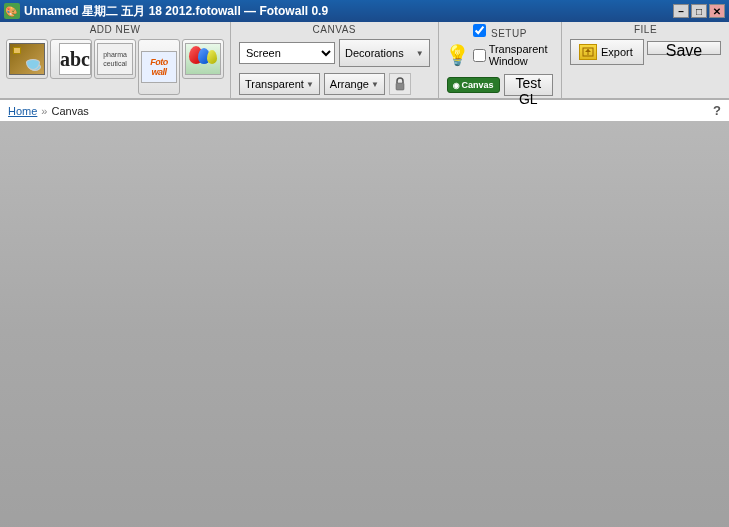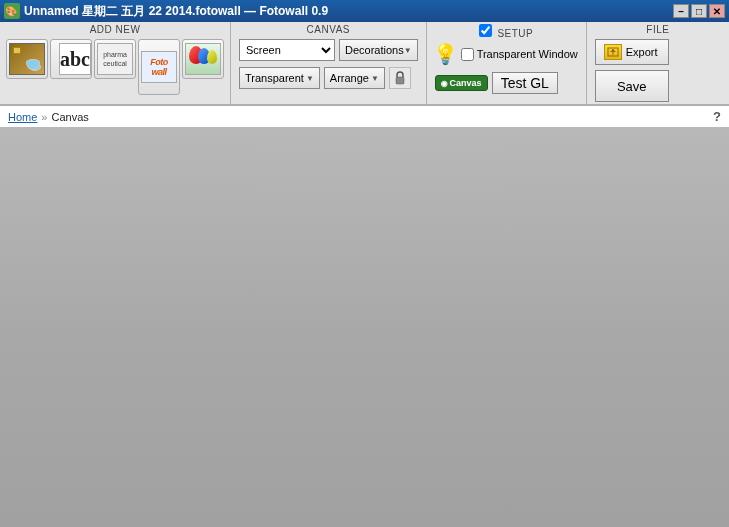--- a/index.html
+++ b/index.html
@@ -290,21 +290,21 @@
     .file-title {
       font-size: 10px;
       color: #444;
       text-align: center;
       margin-bottom: 4px;
       text-transform: uppercase;
       letter-spacing: 0.5px;
     }
     .file-controls {
       display: flex;
-      flex-direction: column;
+      flex-direction: row;
       gap: 3px;
       align-items: flex-start;
     }
     .export-btn {
       height: 24px;
       padding: 0 8px;
       border: 1px solid #888;
       background: linear-gradient(to bottom, #f8f8f8, #e0e0e0);
       font-size: 11px;
       cursor: pointer;
@@ -372,21 +372,21 @@
       background: linear-gradient(to bottom, #b8b8b8, #a8a8a8);
       width: 100%;
     }
   </style>
 </head>
 <body>
 
 <div id="title-bar">
   <div id="title-bar-left">
     <div id="title-icon">🎨</div>
-    <span id="title-text">Unnamed 星期二 五月 22 2014.fotowall — Fotowall 0.9</span>
+    <span id="title-text">Unnamed 星期二 五月 18 2012.fotowall — Fotowall 0.9</span>
   </div>
   <div id="title-buttons">
     <div class="title-btn">–</div>
     <div class="title-btn">□</div>
     <div class="title-btn close-btn">✕</div>
   </div>
 </div>
 
 <div id="toolbar" style="padding:0; background:#e0e0e0;">
 
@@ -430,21 +430,21 @@
       </div>
     </div>
 
     <div class="canvas-section" style="padding:2px 8px;border-right:1px solid #b0b0b0;">
       <div class="canvas-title">CANVAS</div>
       <div class="canvas-controls">
         <div class="canvas-row1" style="display:flex;align-items:center;gap:4px;margin-bottom:3px;">
           <select class="screen-select" style="height:22px;width:96px;border:1px solid #888;font-size:11px;">
             <option>Screen</option>
           </select>
-          <button class="dropdown-btn" style="height:22px;padding:0 5px;border:1px solid #888;background:linear-gradient(to bottom,#f8f8f8,#e0e0e0);font-size:11px;cursor:pointer;display:flex;align-items:center;gap:0;">
+          <button class="dropdown-btn" style="height:28px;padding:0 5px;border:1px solid #888;background:linear-gradient(to bottom,#f8f8f8,#e0e0e0);font-size:11px;cursor:pointer;display:flex;align-items:center;gap:12px;">
             <span>Decorations</span>
             <span class="dropdown-arrow">▼</span>
           </button>
         </div>
         <div class="canvas-row2" style="display:flex;align-items:center;gap:4px;">
           <button class="dropdown-btn" style="height:22px;padding:0 5px;border:1px solid #888;background:linear-gradient(to bottom,#f8f8f8,#e0e0e0);font-size:11px;cursor:pointer;display:flex;align-items:center;gap:2px;">
             <span>Transparent</span>
             <span class="dropdown-arrow">▼</span>
           </button>
           <button class="dropdown-btn" style="height:22px;padding:0 5px;border:1px solid #888;background:linear-gradient(to bottom,#f8f8f8,#e0e0e0);font-size:11px;cursor:pointer;display:flex;gap:2px;">
@@ -490,21 +490,21 @@
         <button class="export-btn" style="height:26px;padding:0 8px;border:1px solid #888;background:linear-gradient(to bottom,#f8f8f8,#e0e0e0);font-size:11px;cursor:pointer;display:flex;align-items:center;gap:4px;min-width:74px;">
           <div class="export-icon" style="width:18px;height:16px;background:linear-gradient(to bottom,#f8d840,#e0b820);border:1px solid #c09000;display:flex;align-items:center;justify-content:center;">
             <svg width="12" height="10" viewBox="0 0 12 10">
               <rect x="1" y="1" width="10" height="8" fill="none" stroke="#996600" stroke-width="1"></rect>
               <path d="M3 5 L6 2 L9 5" fill="#996600"></path>
               <line x1="6" y1="2" x2="6" y2="8" stroke="#996600" stroke-width="1"></line>
             </svg>
           </div>
           <span>Export</span>
         </button>
-        <button class="save-btn" style="height:32px;padding:0 8px;border:1px solid #888;background:linear-gradient(to bottom,#f8f8f8,#e0e0e0);font-size:13px;cursor:pointer;min-width:74px;text-align:center;margin-top:2px;">Save</button>
+        <button class="save-btn" style="height:14px;padding:0 8px;border:1px solid #888;background:linear-gradient(to bottom,#f8f8f8,#e0e0e0);font-size:16px;cursor:pointer;min-width:74px;text-align:center;margin-top:2px;">Save</button>
       </div>
     </div>
 
   </div>
 </div>
 
 <div id="breadcrumb-bar" style="background:#ffffff;border-bottom:1px solid #b8b8b8;height:22px;display:flex;align-items:center;padding:0 8px;justify-content:space-between;">
   <div class="breadcrumb-content" style="display:flex;align-items:center;gap:4px;font-size:11px;">
     <span class="breadcrumb-link" style="color:#1a5fa8;cursor:pointer;text-decoration:underline;">Home</span>
     <span class="breadcrumb-sep" style="color:#888;">»</span>

